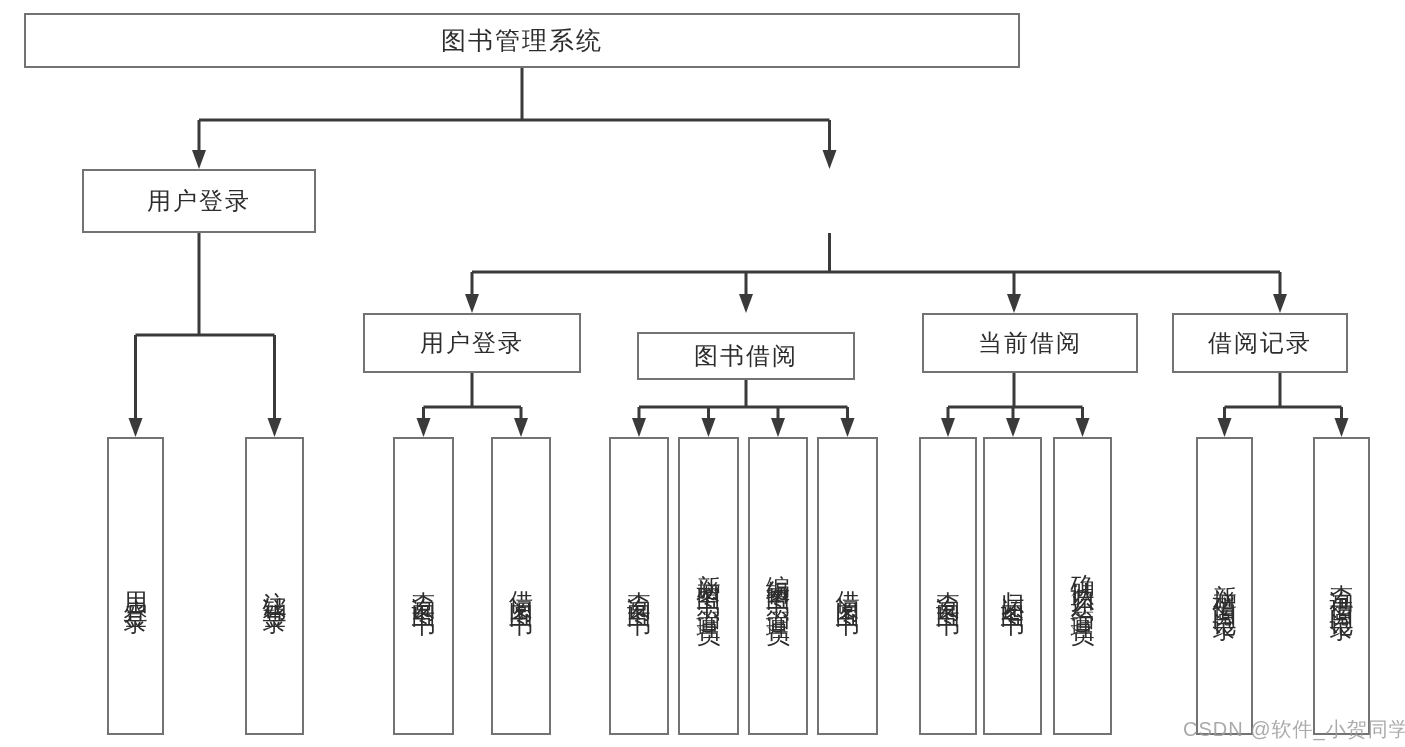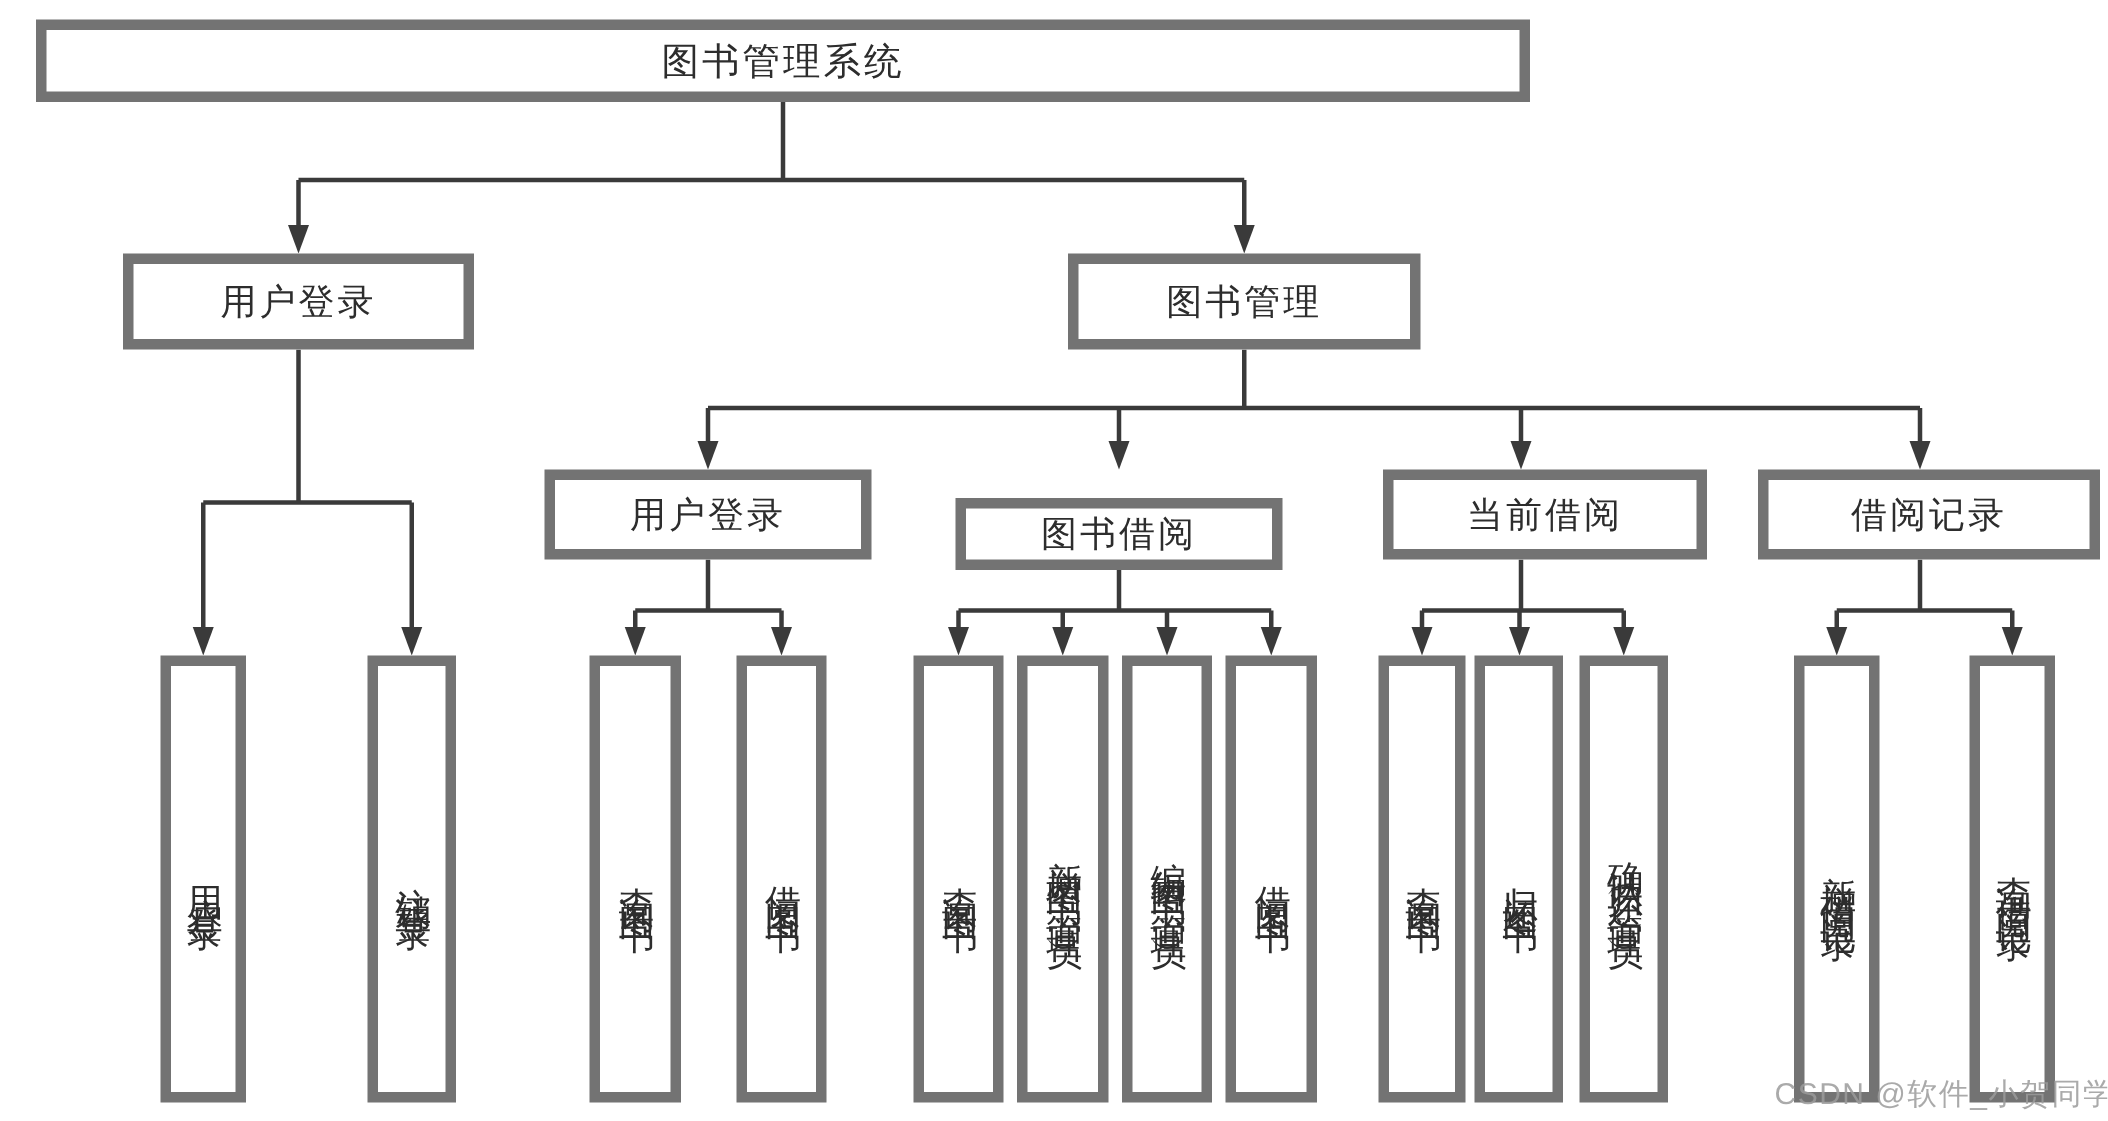--- a/index.html
+++ b/index.html
@@ -8,21 +8,21 @@
     width:1405px;height:747px;
     background:#ffffff;
     font-family:"Liberation Sans", sans-serif;
     overflow:hidden;
   }
   #connector-layer{position:absolute;left:0;top:0;width:1405px;height:747px;}
   .box{
     position:absolute;
     box-sizing:border-box;
     background:#ffffff;
-    border:7px solid #737373;
+    border:2px solid #737373;
     display:flex;
     align-items:center;
     justify-content:center;
     color:#2d2d2d;
     z-index:2;
     text-align:center;
   }
   .box.hbox span{
     font-size:24px;
     letter-spacing:2px;
@@ -103,34 +103,31 @@
     </g>
   </svg>
 
   <div class="box hbox root" style="left:24px;top:13px;width:996px;height:55px">
     <span>图书管理系统</span>
   </div>
 
   <div class="box hbox" style="left:82px;top:169px;width:234px;height:64px">
     <span>用户登录</span>
   </div>
-  <div class="box hbox" style="left:712px;top:169px;width:235px;height:64px">
-    <span>图书管理</span>
-  </div>
 
   <div class="box hbox" style="left:363px;top:313px;width:218px;height:60px">
     <span>用户登录</span>
   </div>
   <div class="box hbox" style="left:637px;top:332px;width:218px;height:48px">
     <span>图书借阅</span>
   </div>
   <div class="box hbox" style="left:922px;top:313px;width:216px;height:60px">
     <span>当前借阅</span>
   </div>
-  <div class="box hbox" style="left:1172px;top:313px;width:228px;height:60px">
+  <div class="box hbox" style="left:1172px;top:313px;width:176px;height:60px">
     <span>借阅记录</span>
   </div>
 
   <div class="box vbox" style="left:107px;top:437px;width:57px;height:298px">
     <span>用户登录</span>
   </div>
   <div class="box vbox" style="left:245px;top:437px;width:59px;height:298px">
     <span>注销登录</span>
   </div>
 

